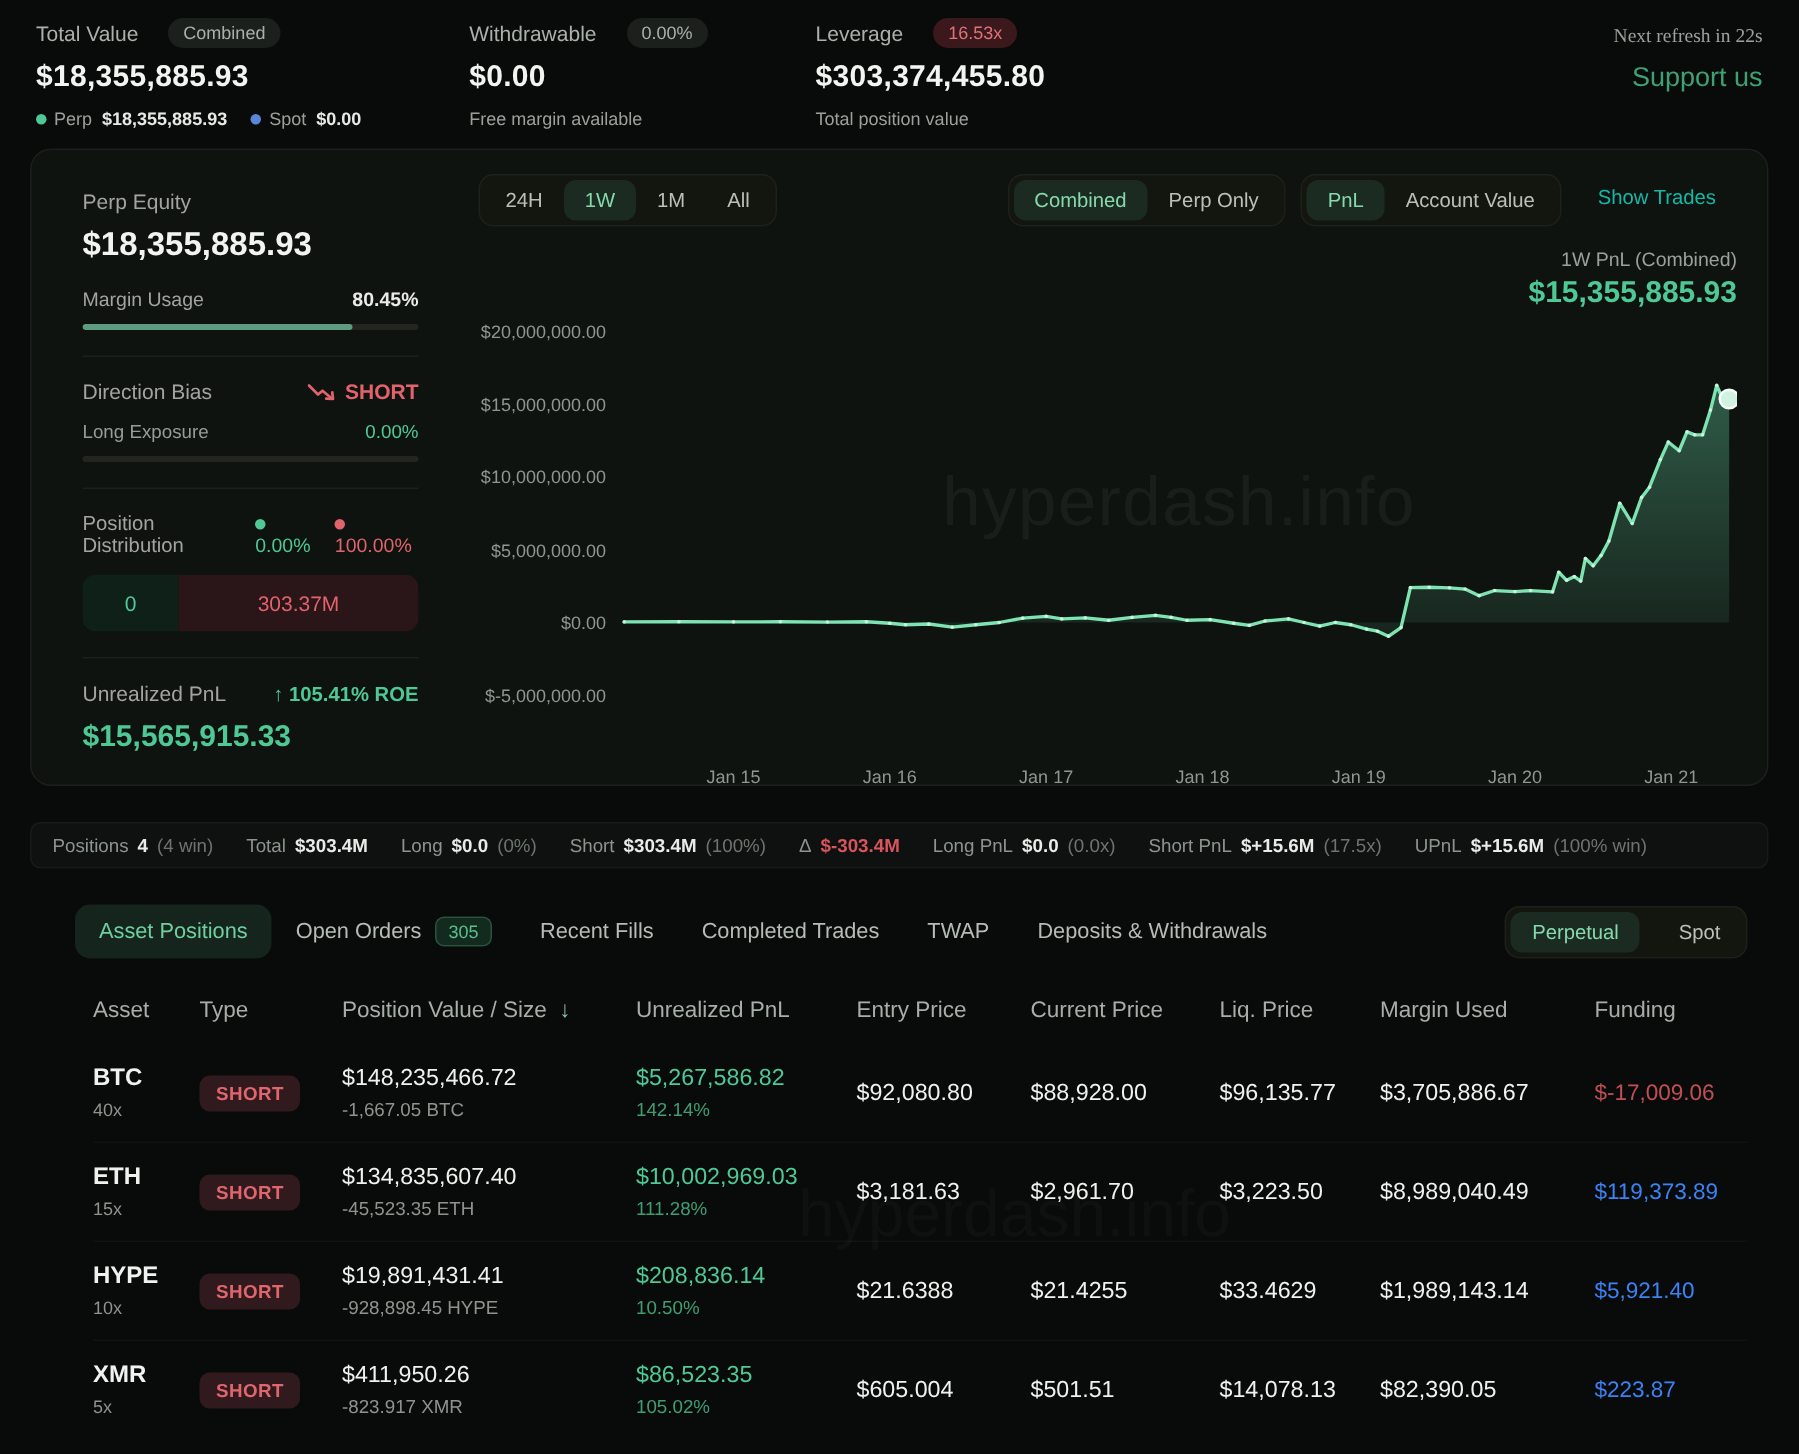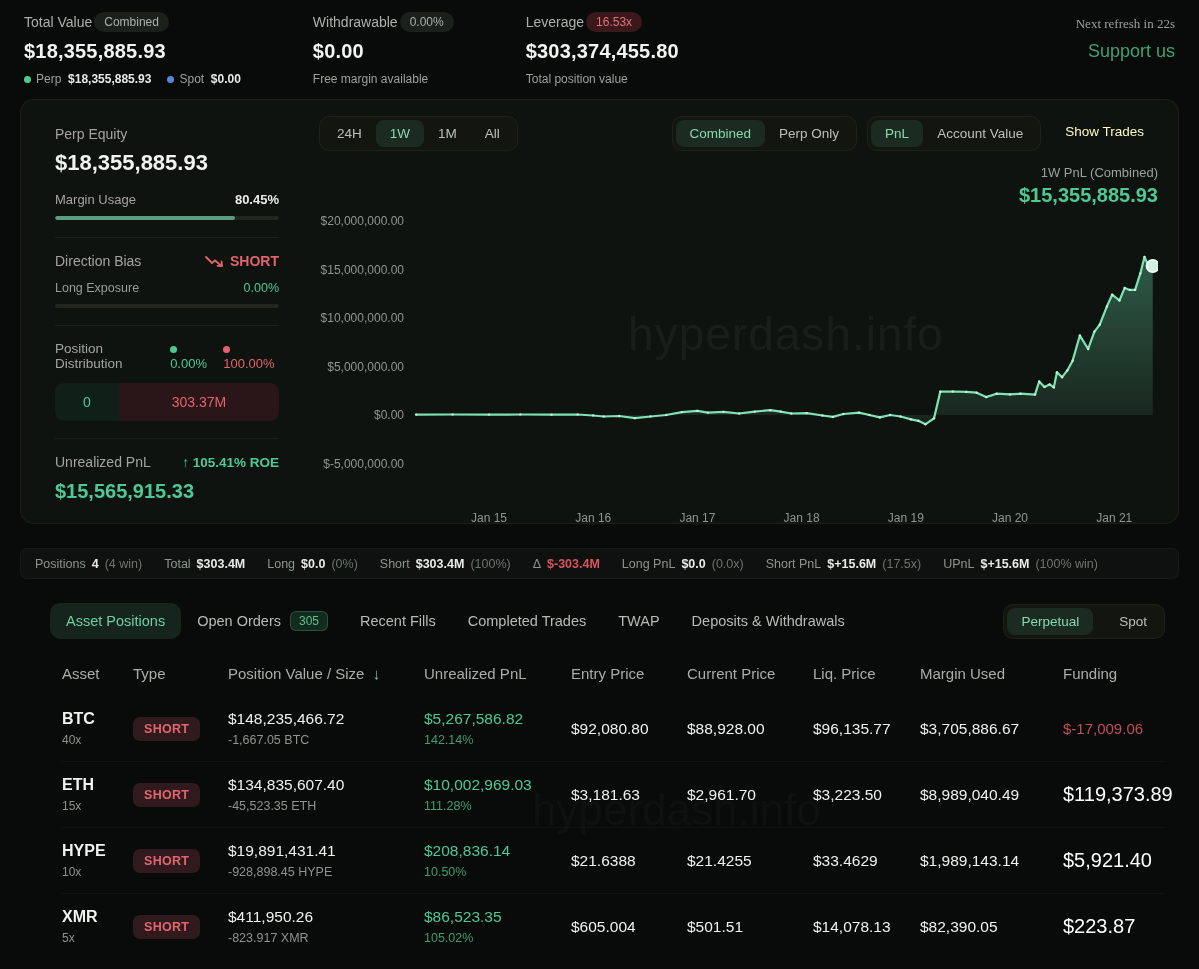--- a/index.html
+++ b/index.html
@@ -5,21 +5,21 @@
   * { margin:0; padding:0; box-sizing:border-box; }
   html,body { width:1199px; height:969px; background:#090b0a; overflow:hidden;
     font-family:"Liberation Sans", sans-serif; color:#e8ebe8; }
   .muted { color:#969d97; }
   .green { color:#4ec995; }
   .red { color:#e2636c; }
 
   
   .topbar { display:flex; align-items:flex-start; padding:12px 24px 0 24px; }
   .stat { margin-right:72px; }
-  .stat-head { display:flex; align-items:center; gap:2px; font-size:14px; color:#aab1ab; }
+  .stat-head { display:flex; align-items:center; gap:20px; font-size:14px; color:#aab1ab; }
   .pill-badge { font-size:12px; background:#1c201d; color:#a9b0aa; border-radius:999px; padding:3px 10px; }
   .pill-badge.red-badge { background:#3a181c; color:#e0737b; }
   .stat-value { font-size:20px; font-weight:700; color:#f2f4f2; margin-top:8px; letter-spacing:.2px; }
   .stat-sub { display:flex; gap:16px; margin-top:9px; font-size:12px; color:#9aa19b; align-items:center; }
   .dot { width:7px; height:7px; border-radius:50%; display:inline-block; margin-right:5px; }
   .dot.green-dot { background:#4ec995; }
   .dot.blue-dot { background:#5b86d7; }
   .sub-strong { color:#e6e9e6; font-weight:700; }
   .topbar-right { margin-left:auto; text-align:right; }
   .refresh { font-size:13px; color:#9aa19b; padding-top:4px;font-family:Liberation Serif, serif; }
@@ -48,21 +48,21 @@
   .lp-green-big { font-size:20px; font-weight:700; color:#4ec995; margin-top:10px; }
 
   
   .chart-side { flex:1; padding-left:26px; display:flex; flex-direction:column; position:relative; }
   .controls { display:flex; align-items:center; }
   .seg-group { display:flex; background:#12160f; border:1px solid rgba(255,255,255,.05);
     border-radius:10px; padding:3px; }
   .seg { padding:6px 14px; font-size:13.5px; color:#b9c0ba; border-radius:8px; cursor:pointer; white-space:nowrap; }
   .seg.active { background:#1b2b21; color:#86d9ad; }
   .controls-right { margin-left:auto; display:flex; gap:10px; }
-  .show-trades { padding:8px 14px; font-size:13.5px; color:#fef9c3; cursor:pointer; border-radius:10px; }
+  .show-trades { padding:8px 14px; font-size:13.5px; color:#14b8a6; cursor:pointer; border-radius:10px; }
   .pnl-caption { text-align:right; margin-top:14px; font-size:13px; color:#9aa19b; }
   .pnl-value { text-align:right; font-size:20px; font-weight:700; color:#4ec995; margin-top:4px; }
 
   .chart-wrap { display:flex; margin-top:6px; flex:1; position:relative; }
   .y-axis { width:95px; flex:none; display:flex; flex-direction:column; justify-content:space-between;
     padding:1px 10px 0 0; height:258px; }
   .y-axis span { font-size:12px; color:#8f968f; text-align:right; display:block; }
   .plot { position:relative; flex:1; height:264px; }
   .plot svg { position:absolute; inset:0; width:100%; height:100%; }
   .watermark { position:absolute; left:50%; top:46%; transform:translate(-50%,-50%);
@@ -97,21 +97,21 @@
   .th-sort { color:#93bfa4; }
   .tbody-row { padding:14px 0; border-top:1px solid rgba(255,255,255,.035); }
   .asset-sym { font-size:16px; font-weight:700; color:#f0f2f0; }
   .asset-lev { font-size:12px; color:#8d948e; margin-top:5px; }
   .type-badge { display:inline-block; background:#311a1e; color:#e0666e; font-size:12.5px; font-weight:700;
     padding:5px 11px; border-radius:7px; letter-spacing:.3px; }
   .cell-main { font-size:15.5px; color:#eef1ee; }
   .cell-sub { font-size:12.5px; color:#8d948e; margin-top:5px; }
   .pnl-main { font-size:15.5px; color:#4ec995; }
   .pnl-sub { font-size:12.5px; color:#3f9d72; margin-top:5px; }
-  .fund-pos { font-size:20px; color:#ffffff; }
+  .fund-pos { font-size:15px; color:#3b82f6; }
   .fund-neg { font-size:15px; color:#c04e55; }
   .table-watermark { position:absolute; left:470px; top:130px; font-size:44px;
     color:rgba(235,240,235,.028); pointer-events:none; }
 </style>
 </head>
 <body>
 
 <div class="topbar">
   <div class="stat">
     <div class="stat-head">

